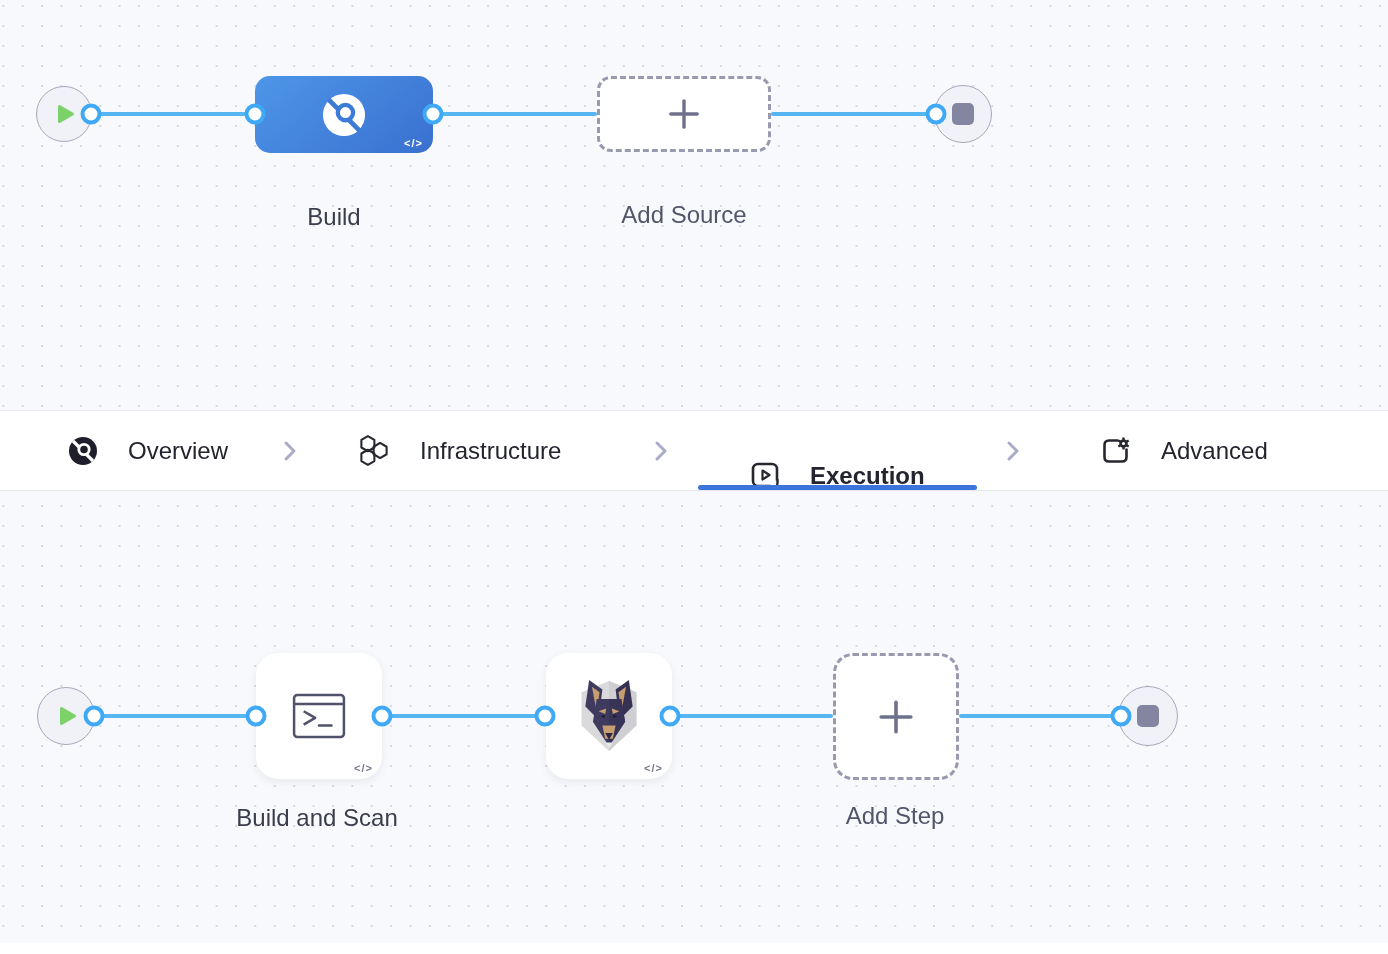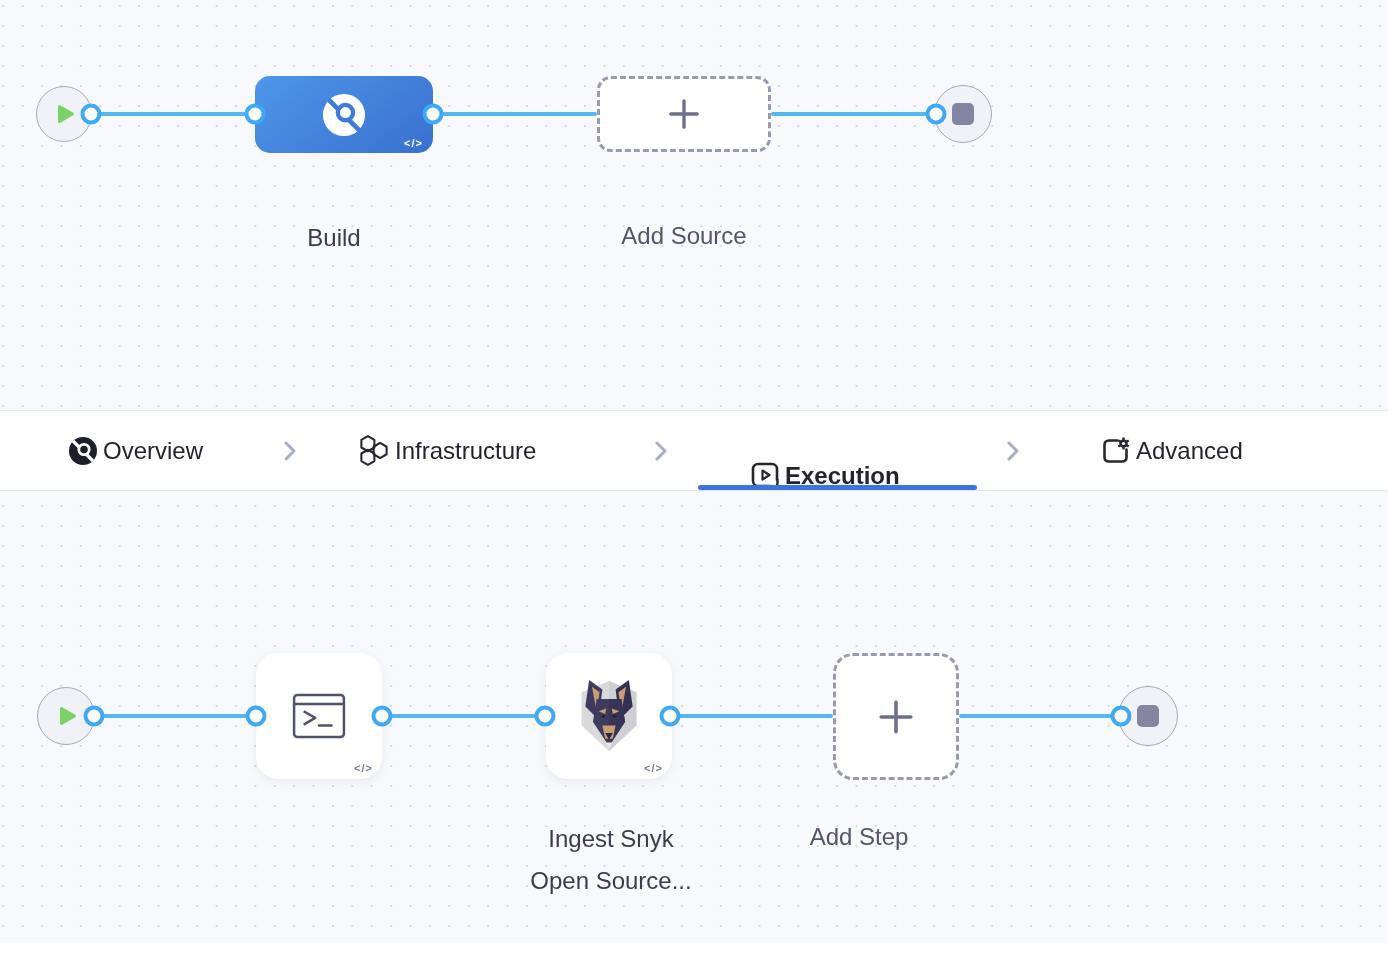--- a/index.html
+++ b/index.html
@@ -33,27 +33,27 @@
   
   .dashed-node{position:absolute;background:#FFFFFF;border:3px dashed #999AB0;box-sizing:border-box;
         display:flex;align-items:center;justify-content:center;z-index:2;}
 
   
   .step-card{position:absolute;width:126px;height:126px;background:#FFFFFF;border-radius:22px;
         box-shadow:0 3px 9px rgba(96,97,112,0.10);display:flex;align-items:center;justify-content:center;z-index:2;}
 
   
   .node-label{position:absolute;transform:translateX(-50%);font-size:24px;color:#3B3D4D;
-        white-space:nowrap;text-align:center;z-index:2;line-height:42px;margin-top:21px;}
+        white-space:nowrap;text-align:center;z-index:2;line-height:42px;}
   .node-label.add{color:#53556A;}
 
   
   .tab-bar{position:absolute;left:0;top:410px;width:100%;height:81px;background:#FFFFFF;
         border-top:1px solid #E9EBEF;border-bottom:1px solid #E3E6EB;box-sizing:border-box;z-index:4;}
-  .tab{position:absolute;top:0;height:100%;display:flex;align-items:center;gap:5px;
+  .tab{position:absolute;top:0;height:100%;display:flex;align-items:center;gap:30px;
         font-size:24px;font-weight:500;color:#23242E;cursor:pointer;}
   .tab.active{font-weight:700;align-items:flex-end;}
   .tab-sep{position:absolute;top:0;height:100%;display:flex;align-items:center;}
   .tab-underline{position:absolute;left:698px;bottom:0;width:279px;height:5px;
         background:#3B74DB;border-radius:3px;z-index:5;}
 </style>
 </head>
 <body>
 
 <div class="canvas">
@@ -149,25 +149,22 @@
     <div class="stop-square"></div>
   </div>
 
   <div class="port" style="left:94px;top:716px;"></div>
   <div class="port" style="left:256px;top:716px;"></div>
   <div class="port" style="left:382px;top:716px;"></div>
   <div class="port" style="left:545px;top:716px;"></div>
   <div class="port" style="left:670px;top:716px;"></div>
   <div class="port" style="left:1121px;top:716px;"></div>
 
-  <div class="node-label" style="left:611px;top:797px;">
-    <div>Ingest Snyk</div>
-    <div>Open Source...</div>
-  </div>
-  <div class="node-label add" style="left:859px;top:795px;">Add Step</div>
+  <div class="node-label" style="left:317px;top:797px;">Build and Scan</div>
+  <div class="node-label add" style="left:895px;top:795px;">Add Step</div>
 </div>
 
 <div class="tab-bar">
 
   <div class="tab" style="left:68px;">
     <svg width="30" height="30" viewBox="0 0 30 30">
       <circle cx="15" cy="15" r="14" fill="#1E1F2B"></circle>
       <line x1="5" y1="5" x2="25" y2="25" stroke="#FFFFFF" stroke-width="3.2"></line>
       <circle cx="16" cy="13.5" r="5.2" fill="#1E1F2B" stroke="#FFFFFF" stroke-width="2.8"></circle>
     </svg>

